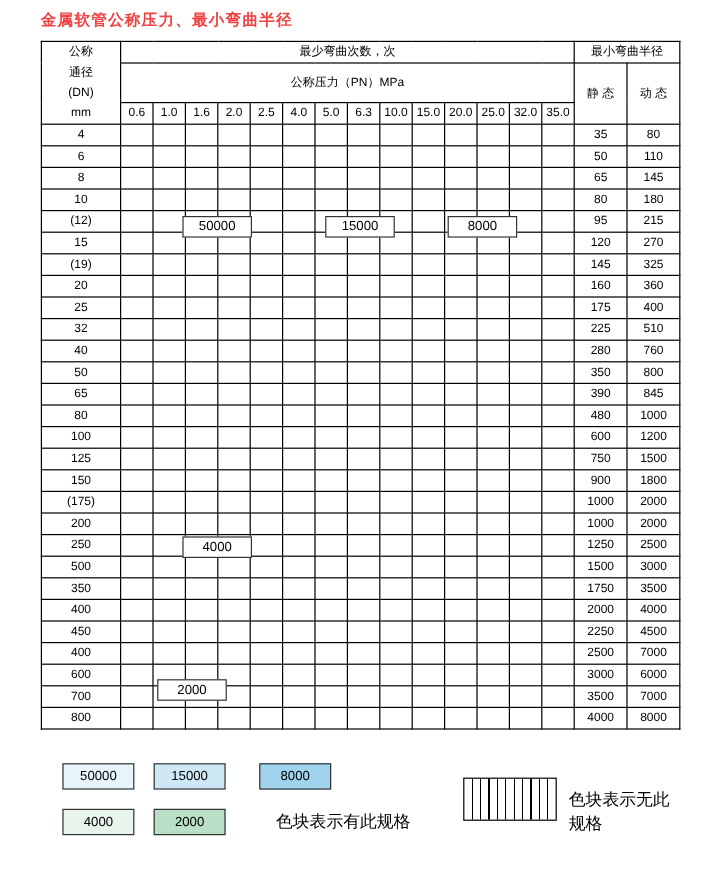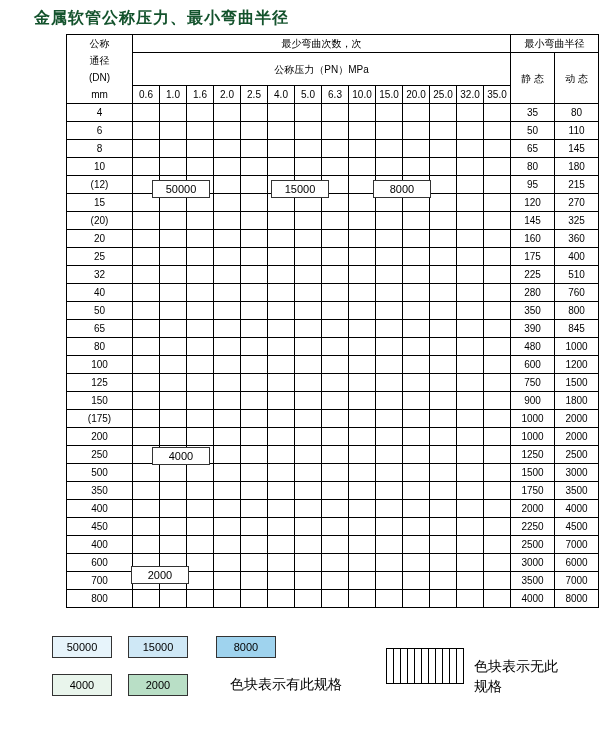--- a/index.html
+++ b/index.html
@@ -19,34 +19,33 @@
     position: relative;
     width: 600px;
     height: 743px;
   }
   .title {
     position: absolute;
     left: 34px;
     top: 8px;
     font-family: "Liberation Serif", serif;
     font-weight: bold;
-    font-size: 16px;
+    font-size: 13px;
     letter-spacing: 1px;
-    color: #14532d;
+    color: #ef4444;
   }
   
   .tbl {
     position: absolute;
     left: 34px;
     top: 34px;
     width: 532px;
     border-collapse: collapse;
     table-layout: fixed;
     font-size: 10px;
-    margin-left: 32px;
   }
   .tbl td, .tbl th {
     border: 1px solid #000;
     padding: 0;
     text-align: center;
     vertical-align: middle;
     font-weight: normal;
     height: 17px;
     line-height: 17px;
     font-size: 10px;
@@ -283,21 +282,21 @@
           <td class="f-blue">&nbsp;</td>
           <td class="f-blue">&nbsp;</td>
           <td class="f-blue">&nbsp;</td>
           <td class="f-blue">&nbsp;</td>
           <td class="f-none">&nbsp;</td>
           <td class="f-none">&nbsp;</td>
           <td class="rad-cell">120</td>
           <td class="rad-cell">270</td>
         </tr>
         <tr>
-          <td class="dn-cell">(20)</td>
+          <td class="dn-cell">(19)</td>
           <td class="f-blue">&nbsp;</td>
           <td class="f-blue">&nbsp;</td>
           <td class="f-blue">&nbsp;</td>
           <td class="f-blue">&nbsp;</td>
           <td class="f-blue">&nbsp;</td>
           <td class="f-blue">&nbsp;</td>
           <td class="f-blue">&nbsp;</td>
           <td class="f-blue">&nbsp;</td>
           <td class="f-blue">&nbsp;</td>
           <td class="f-blue">&nbsp;</td>

